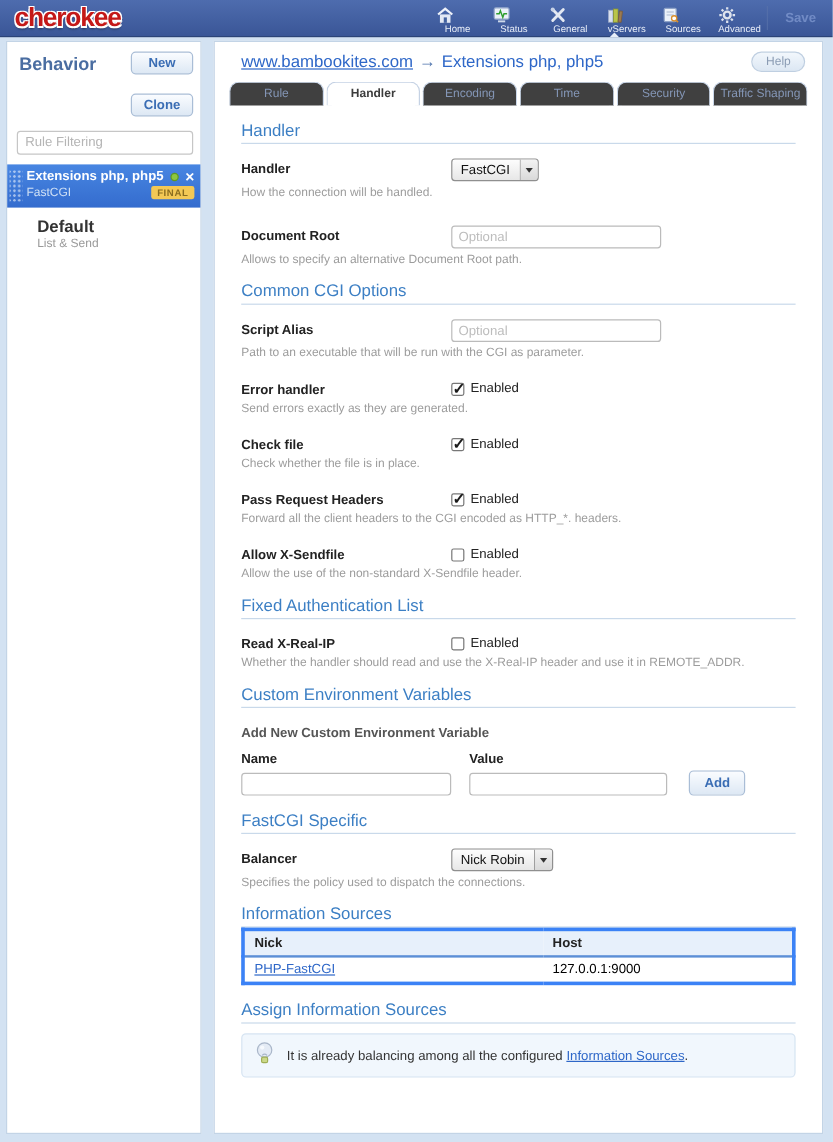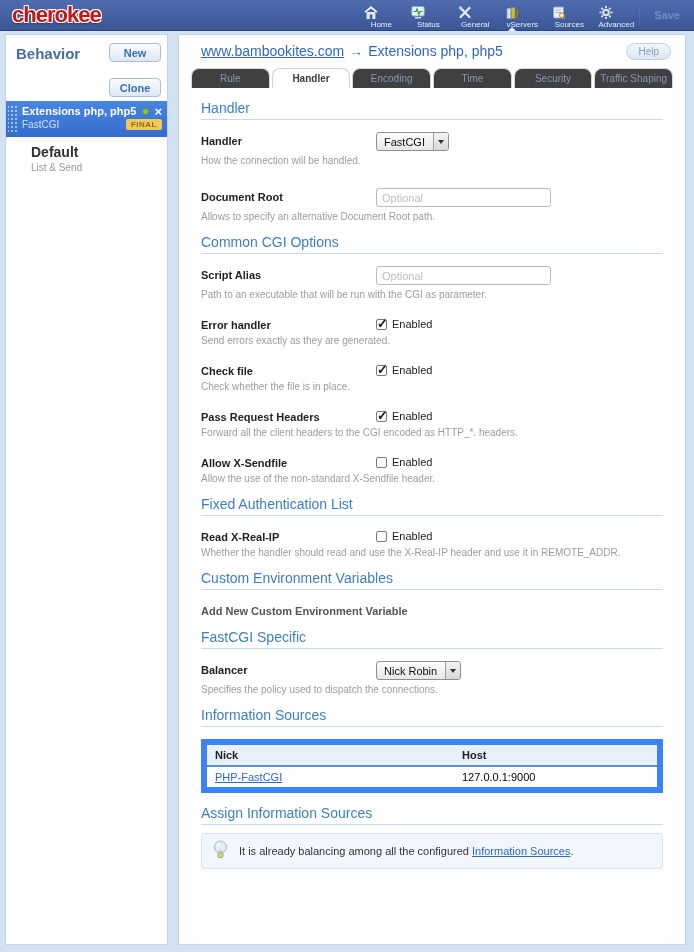--- a/index.html
+++ b/index.html
@@ -96,21 +96,21 @@
   .env-row { display:flex; margin-top:10px; align-items:flex-end; }
   .env-col { display:flex; flex-direction:column; gap:5px; }
   .env-col .lbl { font-size:11px; font-weight:bold; color:#222; }
   .env-col.c1 { width:190px; }
   .env-col.c2 { width:175px; }
   .env-col.c2 .txt { width:165px; }
   .add-btn { margin-left:8px; height:21px; padding:0 12px; font-size:11px; font-weight:bold; color:#3a6db4;
              background:linear-gradient(#fafcff,#dde8f4); border:1px solid #a9bdd6; border-radius:4px; cursor:pointer; }
 
   
-  table.srcs { width:100%; border-collapse:collapse; margin-top:12px; font-size:11px; border:6px solid #3b82f6; }
+  table.srcs { width:100%; border-collapse:collapse; margin-top:0; font-size:11px; border:3px solid #3b82f6; }
   table.srcs th { background:#e7f0fb; text-align:left; font-weight:bold; color:#222; padding:4px 8px;
                   border-bottom:1px solid #b9c6d8; }
   table.srcs td { padding:4px 8px; border-top:2px solid #5c8fd6; }
   table.srcs .col-nick { width:250px; }
   table.srcs a { color:#2e67c8; text-decoration:underline; cursor:pointer; }
 
   
   .note { margin-top:8px; background:#f1f7fd; border:1px solid #d6e4f2; border-radius:4px; padding:5px 10px;
           display:flex; align-items:center; gap:10px; font-size:11px; color:#333; }
   .note a { color:#2e67c8; text-decoration:underline; cursor:pointer; }
@@ -204,20 +204,21 @@
   <div class="frame">
 
     <aside class="sidebar">
       <div class="sb-head">
         <div class="sb-title">Behavior</div>
         <div class="sb-btns">
           <div class="sb-btn">New</div>
           <div class="sb-btn">Clone</div>
         </div>
       </div>
+      <input class="filter" type="text" placeholder="Rule Filtering" style="">
 
       <div class="rule-sel">
         <div class="drag"></div>
         <div class="rule-sel-body">
           <div class="rs-top">
             <span class="rs-name">Extensions php, php5</span>
             <span class="rs-dot"></span>
             <span class="rs-x">×</span>
           </div>
           <div class="rs-bottom">
@@ -342,20 +343,31 @@
             </label>
           </div>
           <div class="f-desc">Whether the handler should read and use the X-Real-IP header and use it in REMOTE_ADDR.</div>
         </div>
 
         <h3 class="sec mt-xl">Custom Environment Variables</h3>
         <hr class="sec-hr">
 
         <div class="add-label">Add New Custom Environment Variable</div>
 
+        <div class="env-row">
+          <div class="env-col c1">
+            <span class="lbl">Name</span>
+            <input class="txt" type="text" style="">
+          </div>
+          <div class="env-col c2">
+            <span class="lbl">Value</span>
+            <input class="txt" type="text" style="">
+          </div>
+          <button class="add-btn">Add</button>
+        </div>
 
         <h3 class="sec mt-lg">FastCGI Specific</h3>
         <hr class="sec-hr">
 
         <div class="field">
           <div class="f-row">
             <div class="f-label">Balancer</div>
             <div class="select">
               <span class="val">Nick Robin</span>
               <span class="arw"></span>

